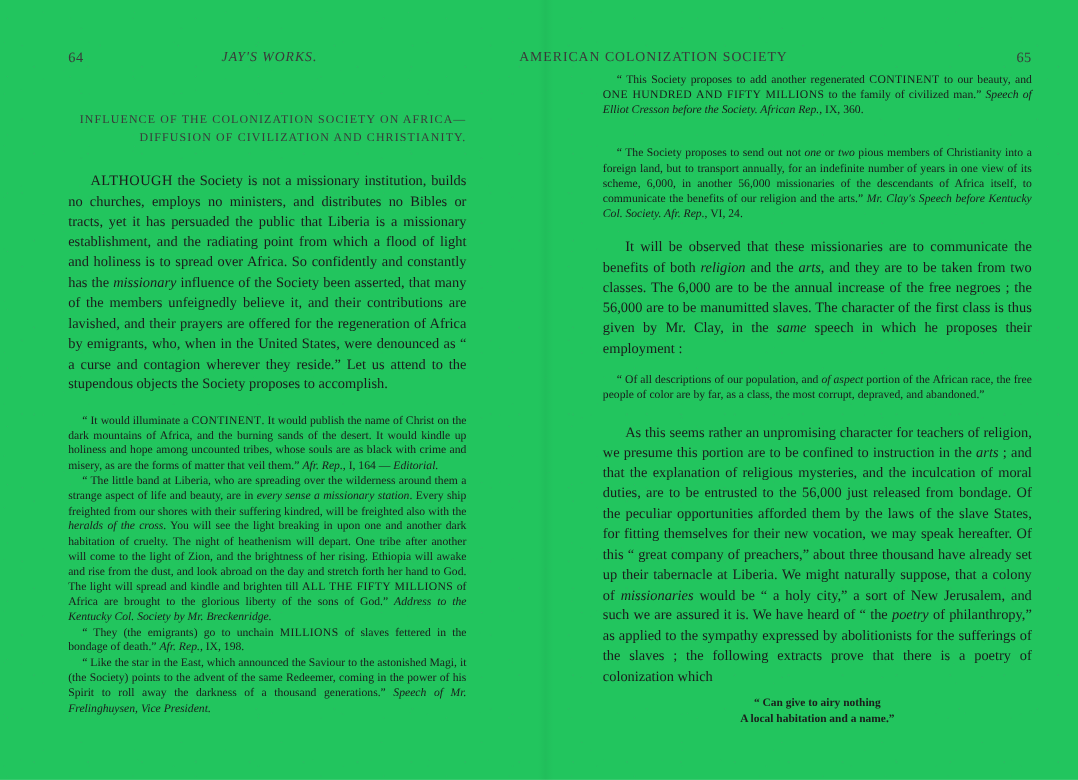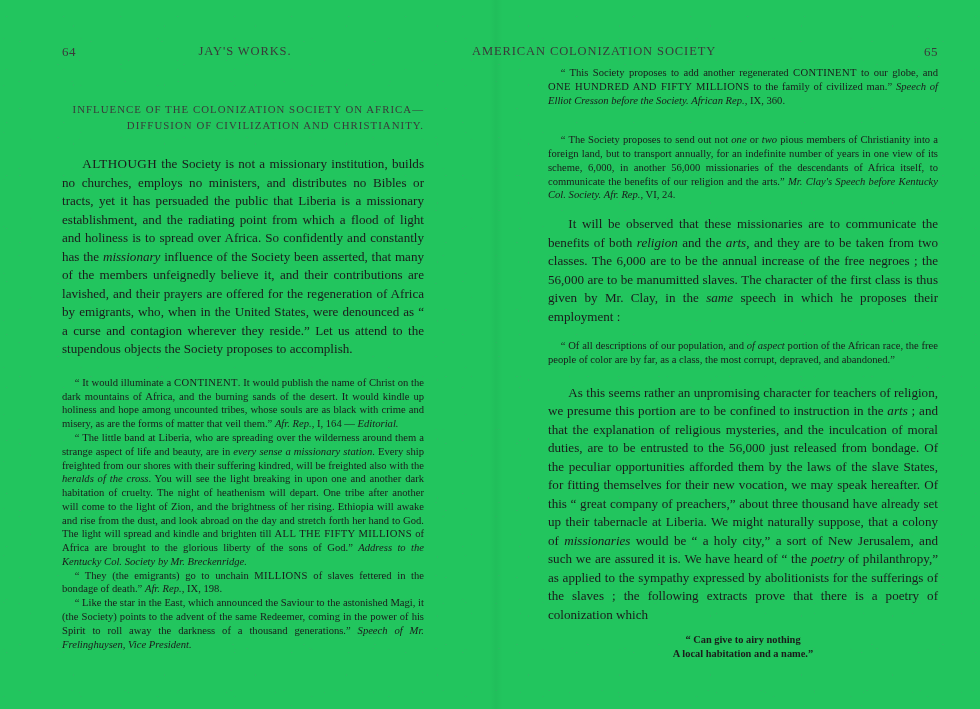--- a/index.html
+++ b/index.html
@@ -125,21 +125,21 @@
 </style>
 </head>
 <body>
 
 <div id="page">
 
   <div class="leaf leaf-left">
 
     <div class="folio" style="left:62px;">64</div>
 
-    <div class="running-head" style="left:0; width:490px; text-align:center;">JAY'S WORKS.</div>
+    <div class="running-head" style="left:0; width:490px; text-align:center;font-style:italic;">JAY'S WORKS.</div>
 
     <div class="col col-left">
 
 
       <div class="chapter-sub">
         <span>INFLUENCE OF THE COLONIZATION SOCIETY ON AFRICA—</span><br>
         <span>DIFFUSION OF CIVILIZATION AND CHRISTIANITY.</span>
       </div>
 
       <p class="body first">
@@ -169,21 +169,21 @@
 
   <div class="leaf leaf-right">
 
     <div class="running-head" style="left:0; width:490px; margin-left:-18px;">AMERICAN COLONIZATION SOCIETY</div>
 
     <div class="folio" style="right:42px; position:absolute;">65</div>
 
     <div class="col col-right" style="left:58px; top:66px;">
 
       <p class="quote tight">
-        <span>“ This Society proposes to add another regenerated </span><span class="sc">CONTINENT</span><span> to our globe, and </span><span class="sc">ONE HUNDRED AND FIFTY MILLIONS</span><span> to the family of civilized man.” </span><span class="it">Speech of Elliot Cresson before the Society.</span><span class="it"> African Rep.</span><span>, IX, 360.</span>
+        <span>“ This Society proposes to add another regenerated </span><span class="sc">CONTINENT</span><span> to our beauty, and </span><span class="sc">ONE HUNDRED AND FIFTY MILLIONS</span><span> to the family of civilized man.” </span><span class="it">Speech of Elliot Cresson before the Society.</span><span class="it"> African Rep.</span><span>, IX, 360.</span>
       </p>
 
       <div class="gap-md"></div>
 
 
       <div class="gap-md"></div>
 
       <p class="quote tight">
         <span>“ The Society proposes to send out not </span><span class="it">one</span><span> or </span><span class="it">two</span><span> pious members of Christianity into a foreign land, but to transport annually, for an indefinite number of years in one view of its scheme, 6,000, in another 56,000 missionaries of the descendants of Africa itself, to communicate the benefits of our religion and the arts.” </span><span class="it">Mr. Clay's Speech before Kentucky Col. Society.</span><span class="it"> Afr. Rep.</span><span>, VI, 24.</span>
       </p>

